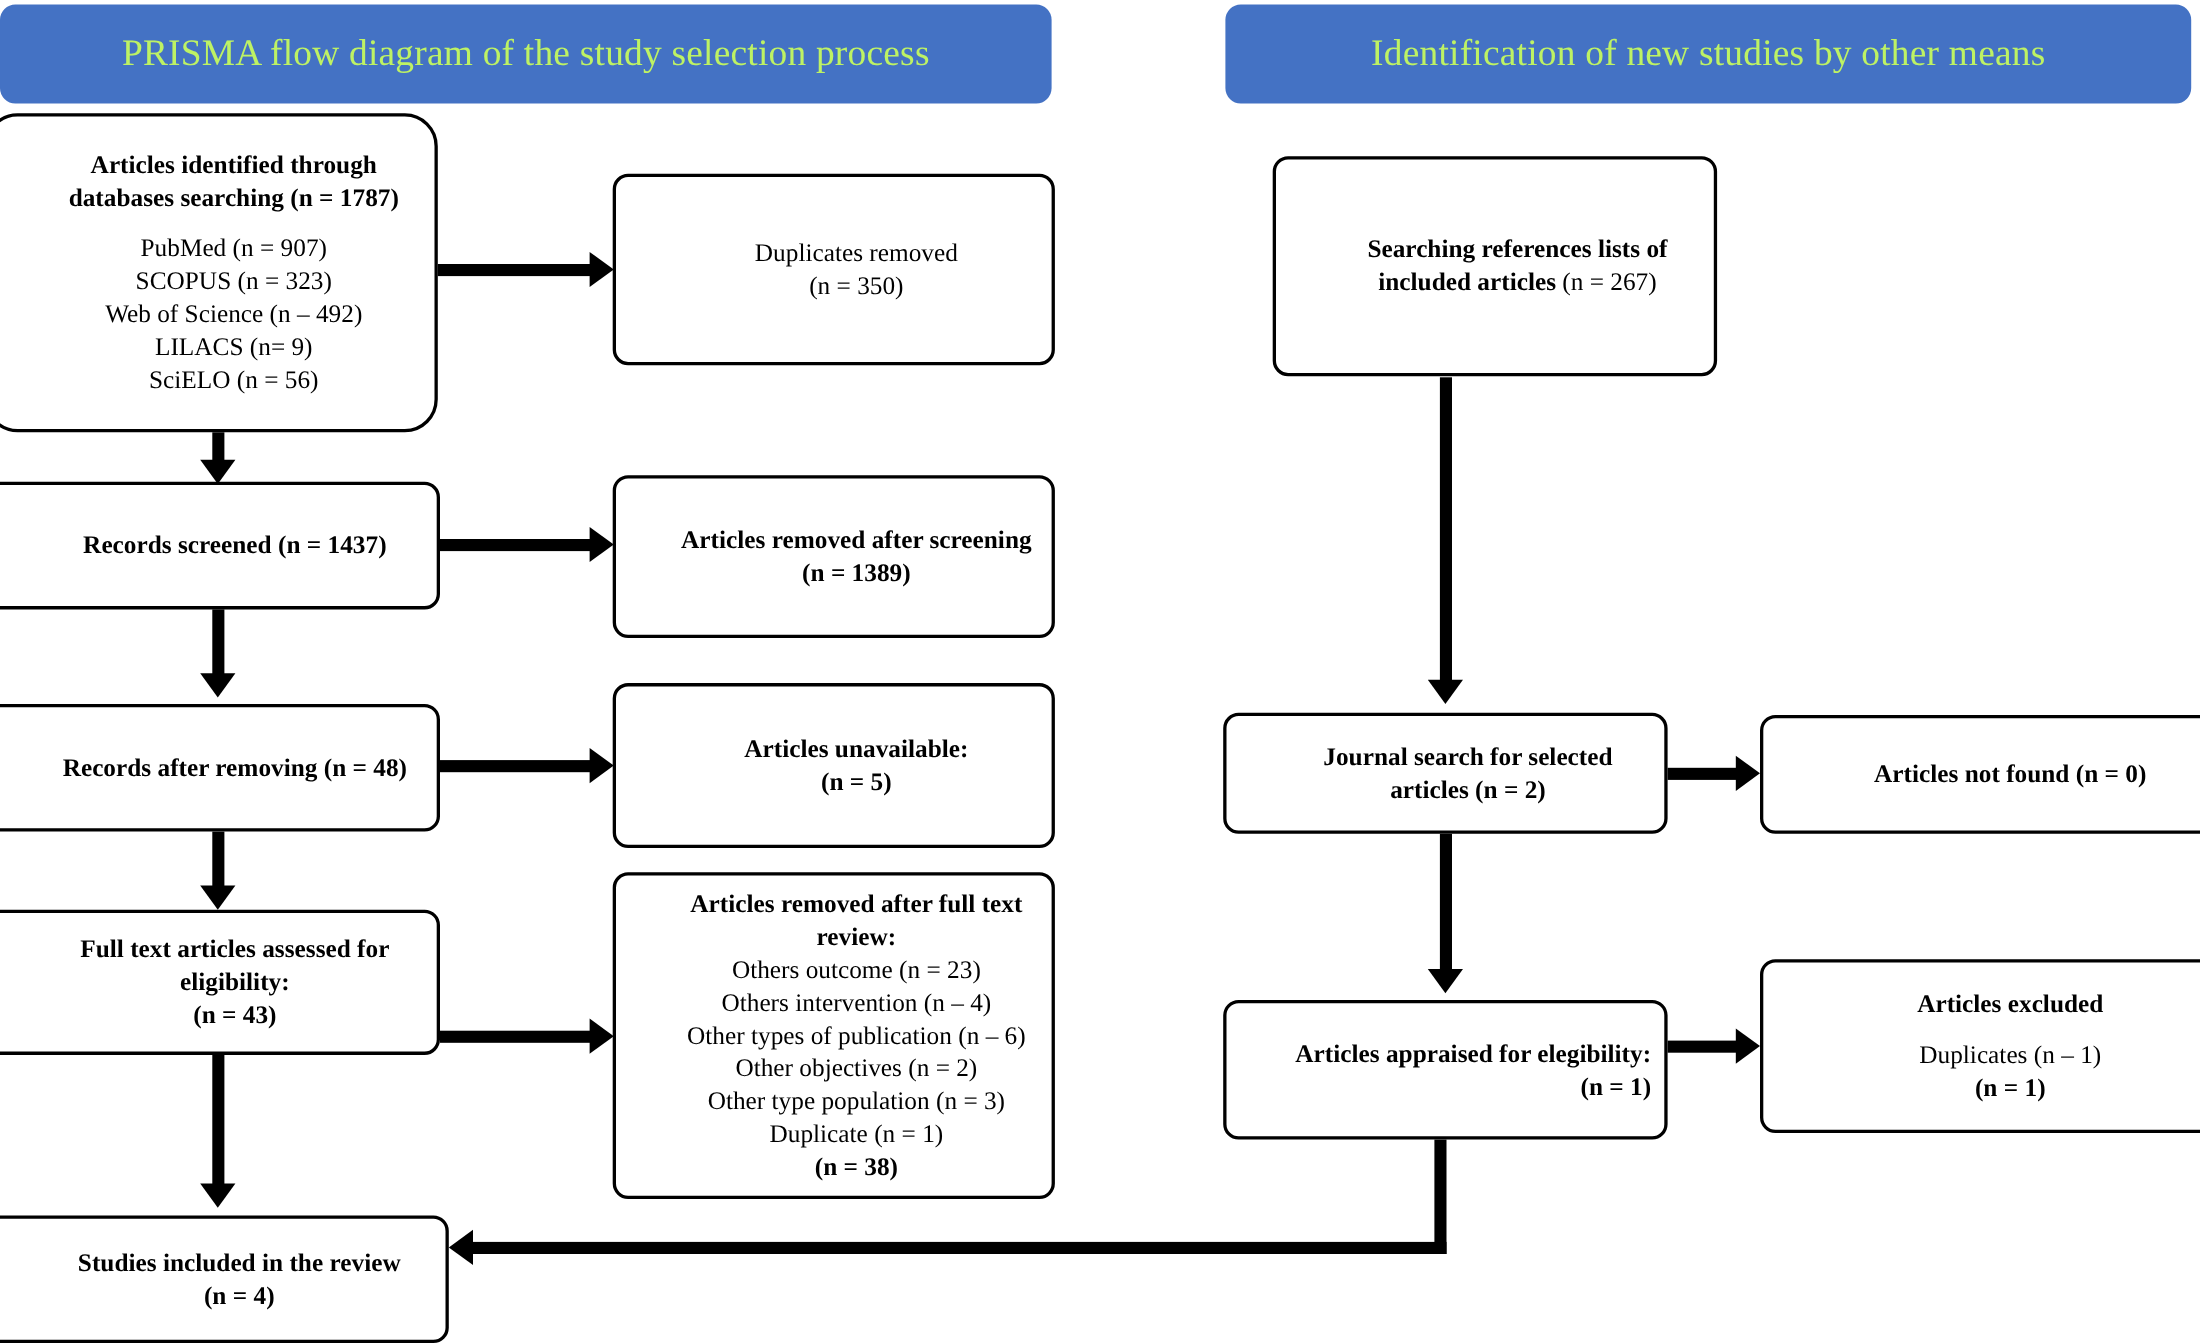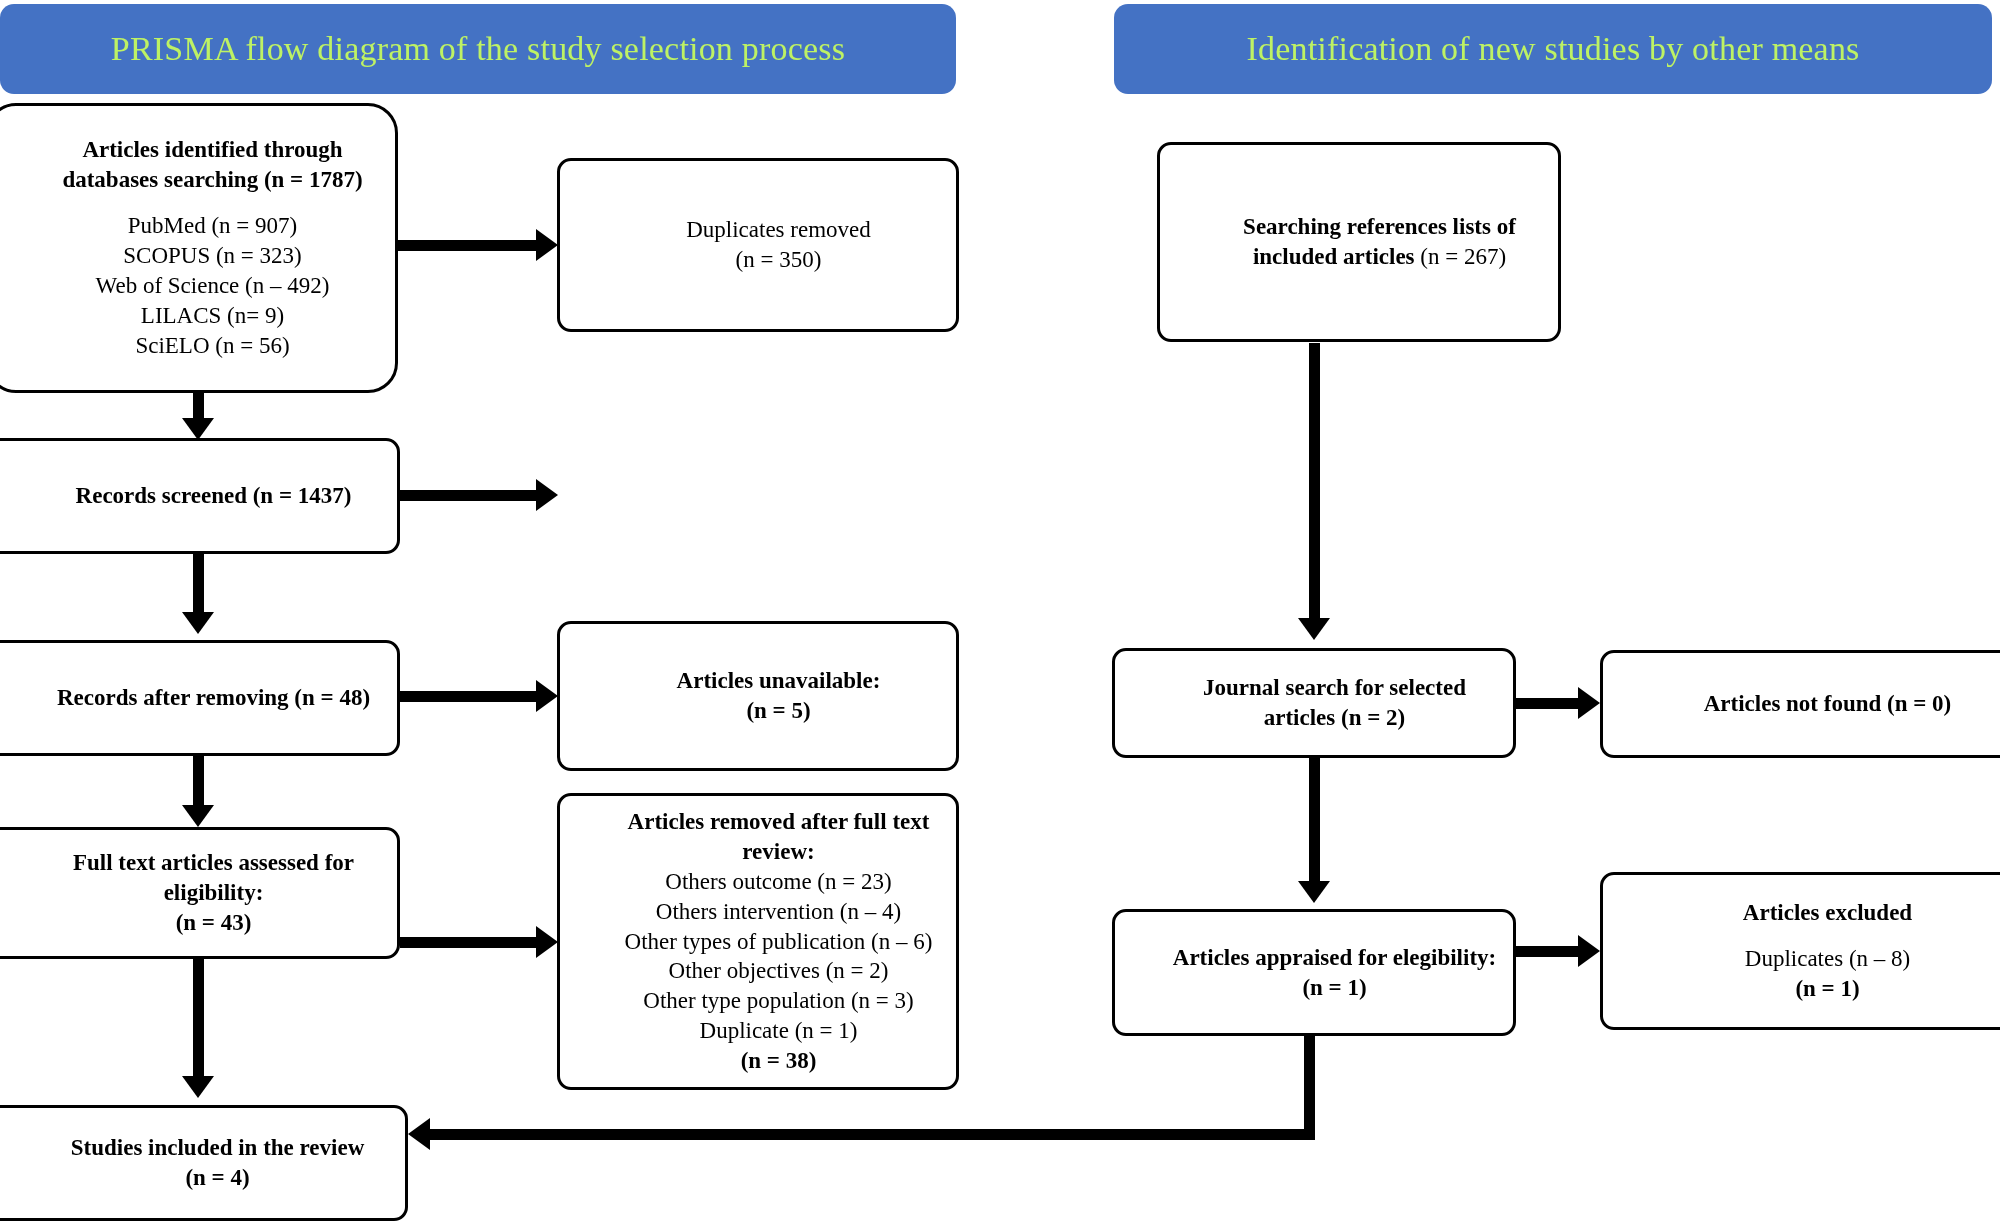--- a/index.html
+++ b/index.html
@@ -65,21 +65,21 @@
   #box-after-remove { left: -14px; top: 640px;  width: 414px; height: 116px; }
   #box-unavailable  { left: 557px; top: 621px;  width: 402px; height: 150px; }
   #box-fulltext     { left: -14px; top: 827px;  width: 414px; height: 132px; }
   #box-removed-full { left: 557px; top: 793px;  width: 402px; height: 297px; }
   #box-included     { left: -14px; top: 1105px; width: 422px; height: 116px; }
 
   
   #box-searching    { left: 1112px; top: 142px;  width: 404px; height: 200px; margin-left: 45px; }
   #box-journal      { left: 1112px; top: 648px;  width: 404px; height: 110px; }
   #box-notfound     { left: 1600px; top: 650px;  width: 414px; height: 108px; }
-  #box-appraised    { left: 1112px; top: 909px;  width: 404px; height: 127px; }
+  #box-appraised    { left: 1112px; top: 909px;  width: 404px; height: 127px; text-align: right; }
   #box-excluded     { left: 1600px; top: 872px;  width: 414px; height: 158px; }
 
   
   .conn { position: absolute; background: #000000; }
   .conn.v { width: 11px; }
   .conn.h { height: 11px; }
 
   .arrow { position: absolute; width: 0; height: 0; }
   .arrow.down  { border-left: 16px solid transparent; border-right: 16px solid transparent; border-top: 22px solid #000; }
   .arrow.right { border-top: 16px solid transparent; border-bottom: 16px solid transparent; border-left: 22px solid #000; }
@@ -112,20 +112,26 @@
       <div class="sub">(n = 350)</div>
     </div>
   </div>
 
   <div class="node" id="box-screened">
     <div class="inner">
       <b>Records screened (n = 1437)</b>
     </div>
   </div>
 
+  <div class="node" id="box-removed-scr">
+    <div class="inner">
+      <b>Articles removed after screening</b>
+      <div><b>(n = 1389)</b></div>
+    </div>
+  </div>
 
   <div class="node" id="box-after-remove">
     <div class="inner">
       <b>Records after removing (n = 48)</b>
     </div>
   </div>
 
   <div class="node" id="box-unavailable">
     <div class="inner">
       <b>Articles unavailable:</b>
@@ -184,21 +190,21 @@
     <div class="inner">
       <b>Articles appraised for elegibility:</b>
       <div><b>(n = 1)</b></div>
     </div>
   </div>
 
   <div class="node" id="box-excluded">
     <div class="inner">
       <b>Articles excluded</b>
       <span class="spacer"></span>
-      <div class="sub">Duplicates (n – 8)</div>
+      <div class="sub">Duplicates (n – 1)</div>
       <div><b>(n = 1)</b></div>
     </div>
   </div>
 
   <div class="conn h" style="left:398px; top:240px; width:140px;"></div>
   <div class="arrow right" style="left:536px; top:229px;"></div>
 
   <div class="conn v" style="left:193px; top:393px; height:30px;"></div>
   <div class="arrow down" style="left:182px; top:418px;"></div>
 

